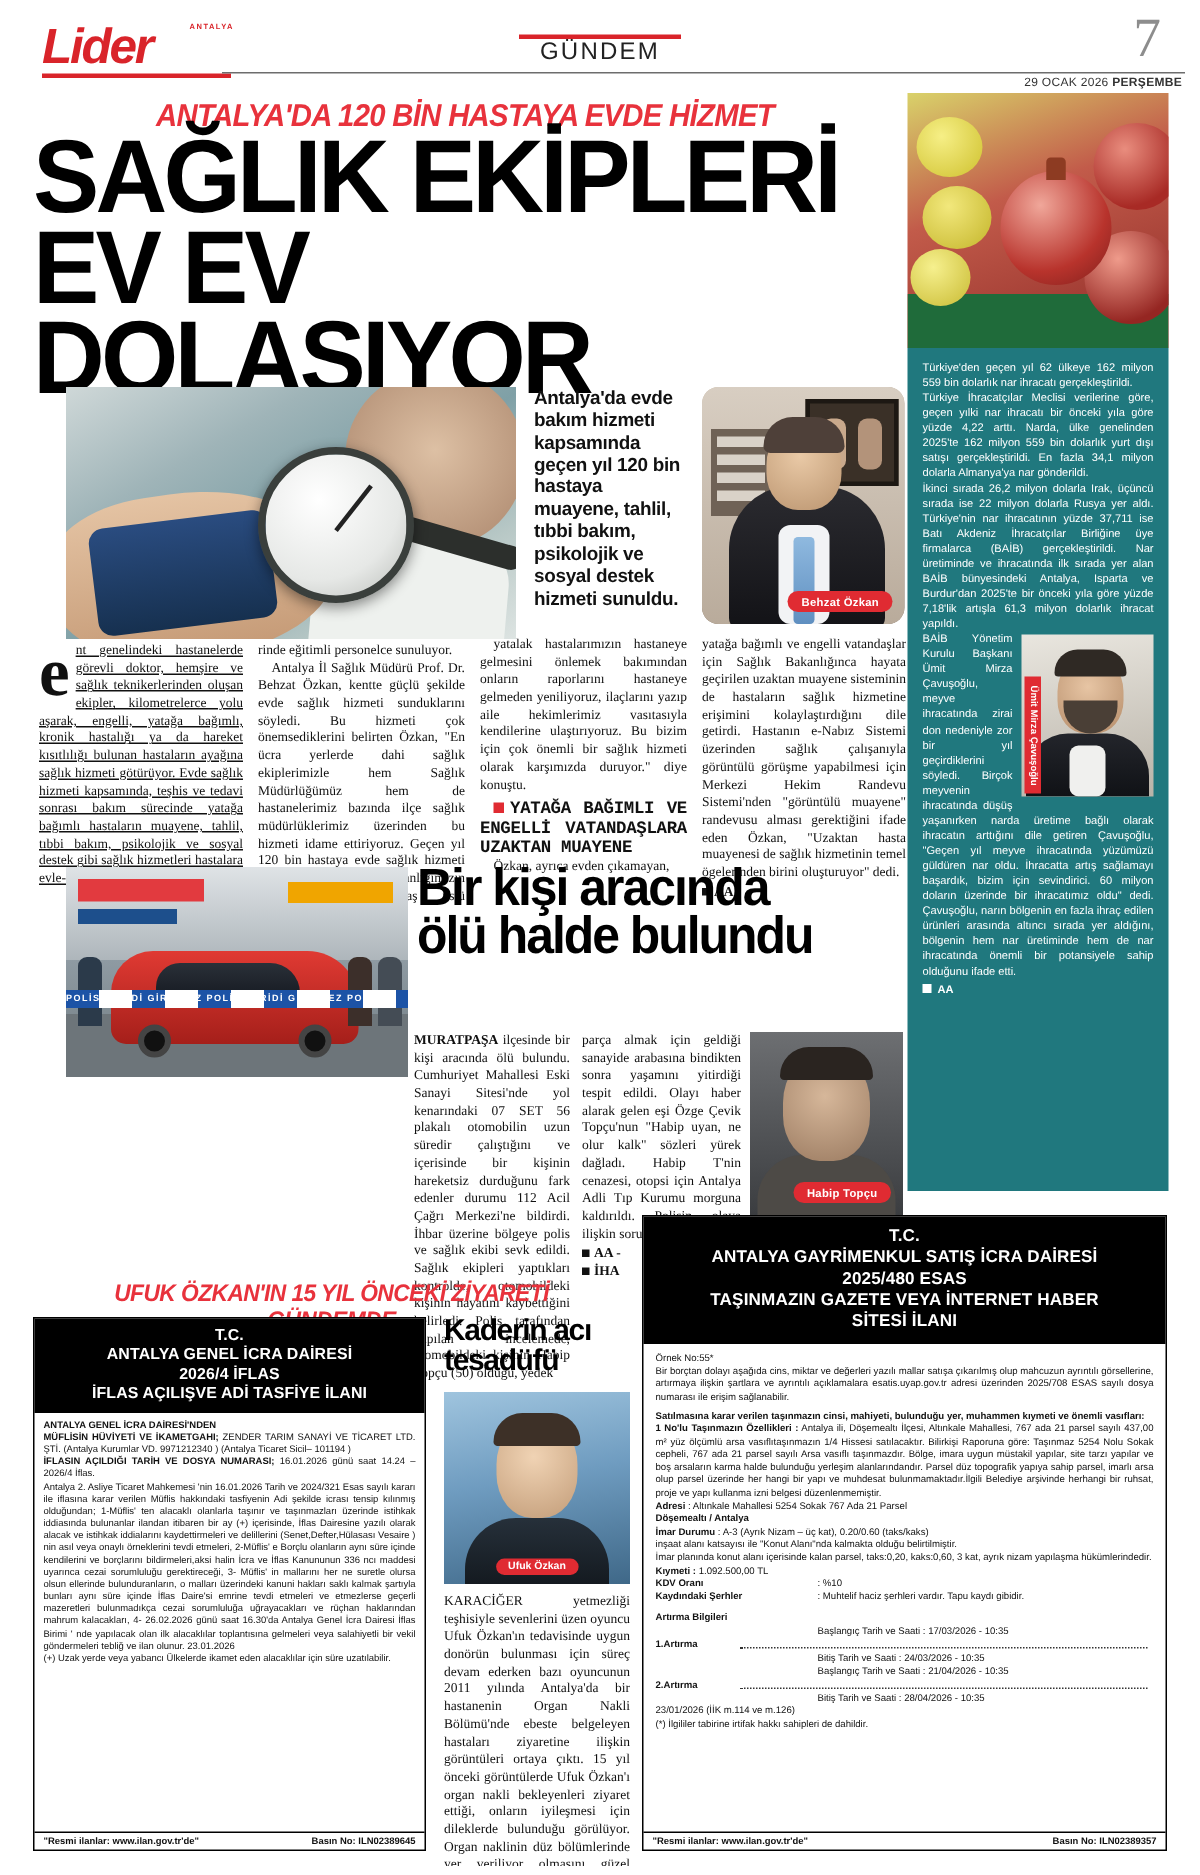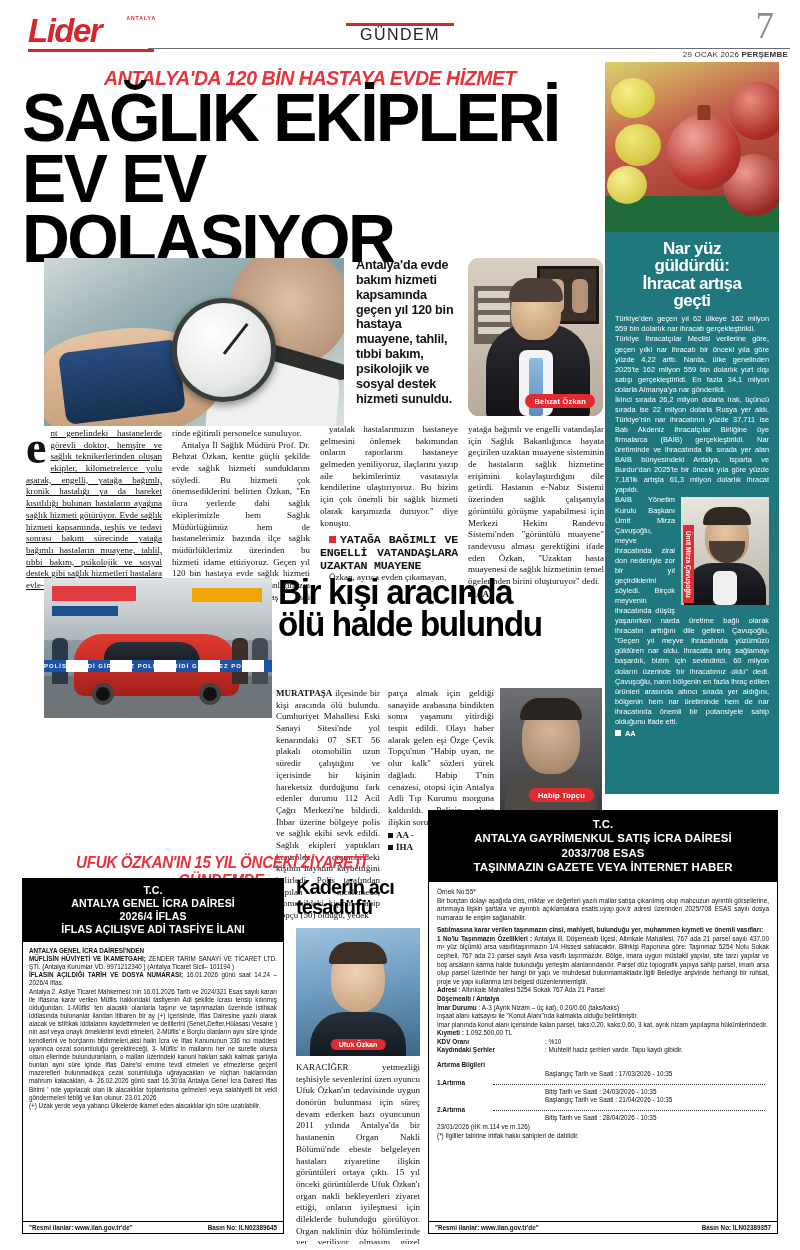--- a/index.html
+++ b/index.html
@@ -518,22 +518,23 @@
   </div>
   <div class="col" id="kader-col">
     <p class="noind"><b class="lead-b">KARACİĞER</b><span> yetmezliği teşhisiyle sevenlerini üzen oyuncu Ufuk Özkan'ın tedavisinde uygun donörün bulunması için süreç devam ederken bazı oyuncunun 2011 yılında Antalya'da bir hastanenin Organ Nakli Bölümü'nde ebeste belgeleyen hastaları ziyaretine ilişkin görüntüleri ortaya çıktı. 15 yıl önceki görüntülerde Ufuk Özkan'ı organ nakli bekleyenleri ziyaret ettiği, onların iyileşmesi için dileklerde bulunduğu görülüyor. Organ naklinin düz bölümlerinde yer veriliyor olmasını güzel bulduğunu belirterek, "Her durumu mutlaka bazı bölümleri hassasiyetle geçiyor. Nakil teşvik eden duyarlılık olmasını önemli buluyorum" dedi.</span></p>
 
   </div>
 
   <div class="legal-right">
     <div class="legal-hdr">
       <div>T.C.</div>
       <div>ANTALYA GAYRİMENKUL SATIŞ İCRA DAİRESİ</div>
-      <div>2033/708 ESAS</div>
+      <div>2025/480 ESAS</div>
       <div>TAŞINMAZIN GAZETE VEYA İNTERNET HABER</div>
+      <div>SİTESİ İLANI</div>
     </div>
     <div class="legal-body">
       <div>Örnek No:55*</div>
       <div>Bir borçtan dolayı aşağıda cins, miktar ve değerleri yazılı mallar satışa çıkarılmış olup mahcuzun ayrıntılı görsellerine, artırmaya ilişkin şartlara ve ayrıntılı açıklamalara esatis.uyap.gov.tr adresi üzerinden 2025/708 ESAS sayılı dosya numarası ile erişim sağlanabilir.</div>
       <div style="height:4px;"></div>
       <div style="font-weight:bold;">Satılmasına karar verilen taşınmazın cinsi, mahiyeti, bulunduğu yer, muhammen kıymeti ve önemli vasıfları:</div>
       <div><b>1 No'lu Taşınmazın Özellikleri :</b><span> Antalya ili, Döşemealtı İlçesi, Altınkale Mahallesi, 767 ada 21 parsel sayılı 437,00 m² yüz ölçümlü arsa vasıflıtaşınmazın 1/4 Hissesi satılacaktır. Bilirkişi Raporuna göre: Taşınmaz 5254 Nolu Sokak cepheli, 767 ada 21 parsel sayılı Arsa vasıflı taşınmazdır. Bölge, imara uygun müstakil yapılar, site tarzı yapılar ve boş arsaların karma halde bulunduğu yerleşim alanlarındandır. Parsel düz topografik yapıya sahip parsel, imarlı arsa olup parsel üzerinde her hangi bir yapı ve muhdesat bulunmamaktadır.İlgili Belediye arşivinde herhangi bir ruhsat, proje ve yapı kullanma izni belgesi düzenlenmemiştir.</span></div>
       <div><b>Adresi</b> <span>: Altınkale Mahallesi 5254 Sokak 767 Ada 21 Parsel</span></div>
       <div><b>Döşemealtı / Antalya</b></div>
       <div><b>İmar Durumu</b> <span>: A-3 (Ayrık Nizam – üç kat), 0.20/0.60 (taks/kaks)</span></div>
@@ -575,26 +576,20 @@
     <div class="nar-crate"></div>
     <div class="lem1"></div>
     <div class="lem2"></div>
     <div class="lem3"></div>
     <div class="nar2"></div>
     <div class="nar3"></div>
     <div class="nar1"></div>
   </div>
 
   <div class="nar-panel">
-    <div class="nar-title">
-      <div>Nar yüz</div>
-      <div>güldürdü:</div>
-      <div>İhracat artışa</div>
-      <div>geçti</div>
-    </div>
     <div class="nar-text">
       <p>Türkiye'den geçen yıl 62 ülkeye 162 milyon 559 bin dolarlık nar ihracatı gerçekleştirildi.</p>
       <p>Türkiye İhracatçılar Meclisi verilerine göre, geçen yılki nar ihracatı bir önceki yıla göre yüzde 4,22 arttı. Narda, ülke genelinden 2025'te 162 milyon 559 bin dolarlık yurt dışı satışı gerçekleştirildi. En fazla 34,1 milyon dolarla Almanya'ya nar gönderildi.</p>
       <p>İkinci sırada 26,2 milyon dolarla Irak, üçüncü sırada ise 22 milyon dolarla Rusya yer aldı. Türkiye'nin nar ihracatının yüzde 37,711 ise Batı Akdeniz İhracatçılar Birliğine üye firmalarca (BAİB) gerçekleştirildi. Nar üretiminde ve ihracatında ilk sırada yer alan BAİB bünyesindeki Antalya, Isparta ve Burdur'dan 2025'te bir önceki yıla göre yüzde 7,18'lik artışla 61,3 milyon dolarlık ihracat yapıldı.</p>
       <div class="nar-wrapbox">
         <div class="cv-body"></div>
         <div class="cv-shirt"></div>
         <div class="cv-head"></div>
         <div class="cv-hair"></div>
         <div class="cv-beard"></div>

